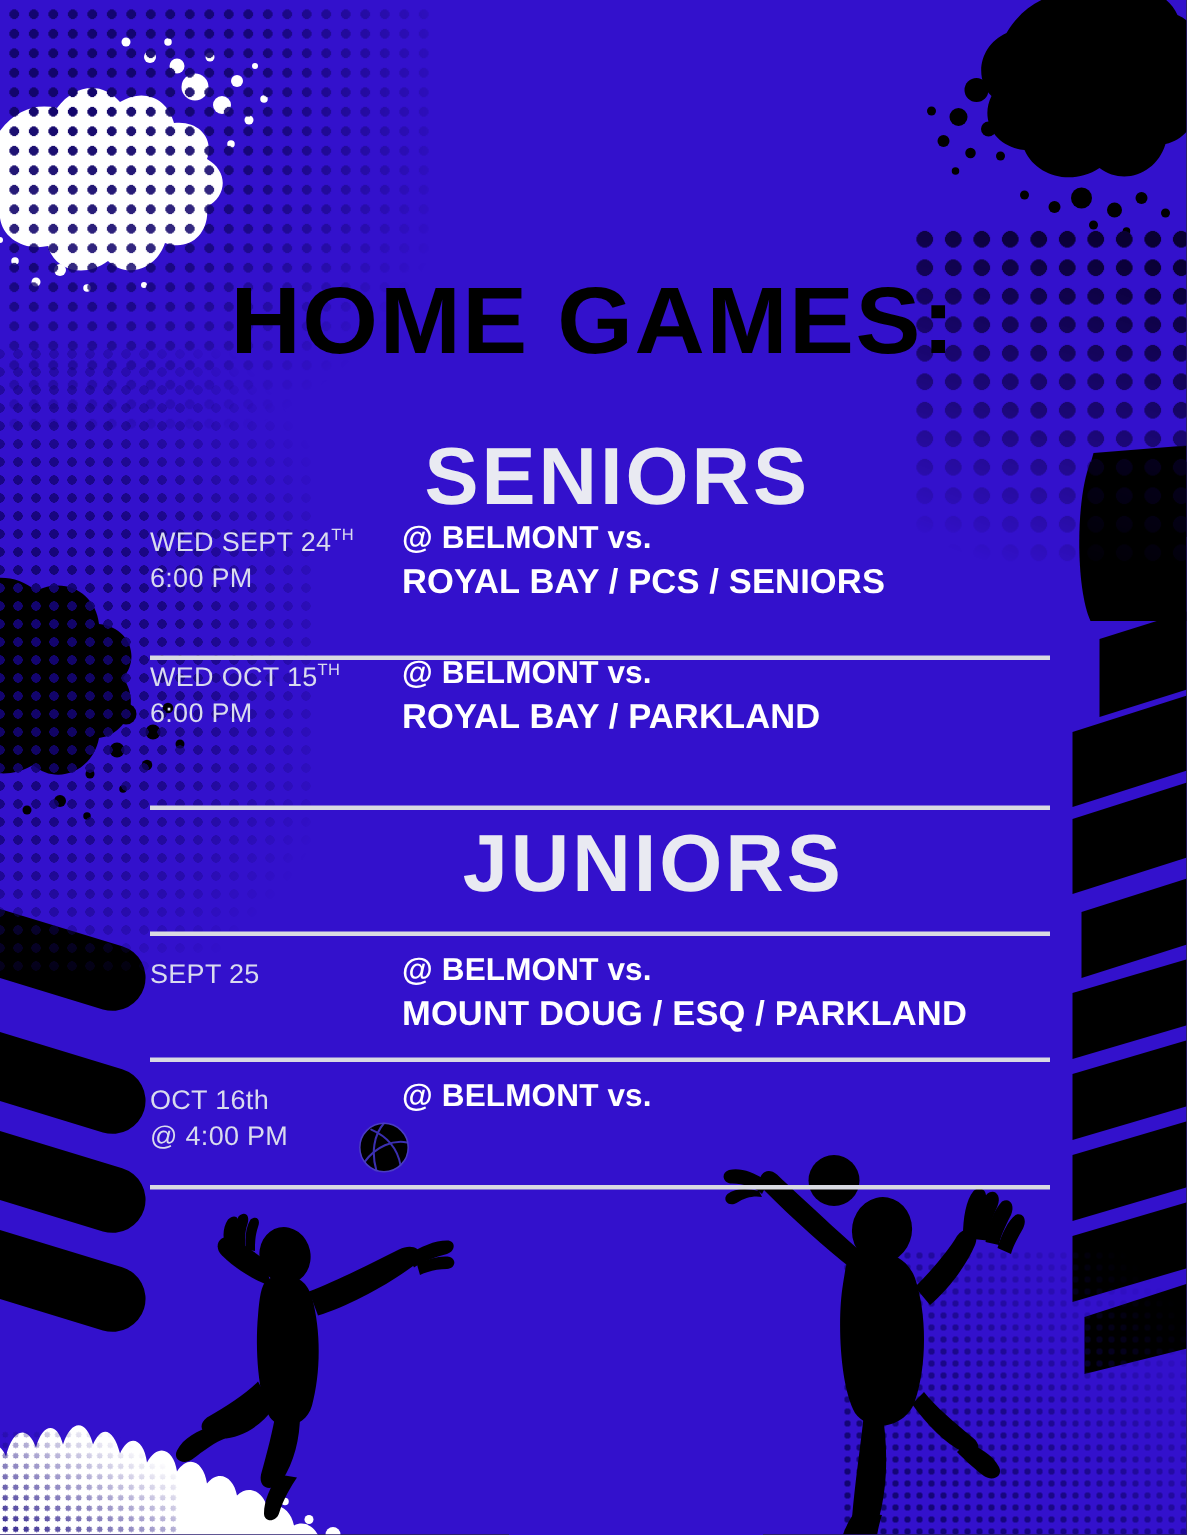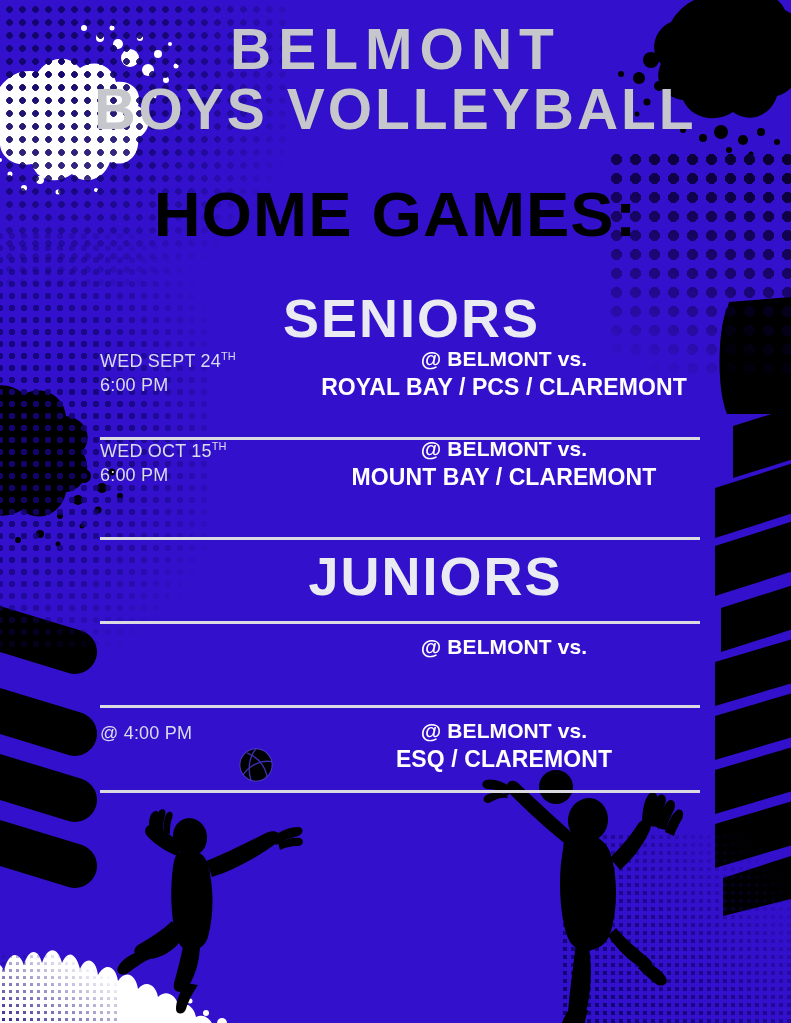--- a/index.html
+++ b/index.html
@@ -145,21 +145,20 @@
     vertical-align: super;
     line-height: 0;
   }
   .game-what {
     flex: 1;
     color: #ffffff;
     font-size: 23px;
     font-weight: 700;
     line-height: 1.28;
     letter-spacing: .1px;
-    text-align: center;
   }
   .game-what .vs { font-size: 21px; }
 
   
   .vb-icon {
     position: absolute;
     left: 239px;
     top: 748px;
     width: 34px;
     height: 34px;
@@ -357,76 +356,74 @@
 
       <path d="M112,182 C116,206 116,232 110,254 C106,266 92,266 92,254
                C94,230 98,204 100,184 Z"></path>
       <path d="M94,250 C88,258 84,268 84,276 L108,276 C108,266 110,258 112,252 Z"></path>
       <path d="M132,178 C142,192 154,204 166,210 C176,214 180,206 172,200
                C160,190 148,180 140,170 Z"></path>
       <path d="M168,204 C176,206 186,212 190,220 C193,226 186,230 180,226 C172,220 166,214 162,210 Z"></path>
     </g>
   </svg>
 
-  <div class="titlewrap">
-    <div class="title-line title-1">BELMONT</div>
-    <div class="title-line title-2">BOYS VOLLEYBALL</div>
-  </div>
 
   <div class="homegames">HOME GAMES:</div>
 
   <div class="section-head sec-seniors">SENIORS</div>
 
   <div class="game" style="top:346px;">
     <div class="game-when">
       <div><span>WED SEPT 24</span><sup>TH</sup></div>
       <div>6:00 PM</div>
     </div>
     <div class="game-what">
       <div class="vs">@ BELMONT vs.</div>
-      <div>ROYAL BAY / PCS / CLAREMONT</div>
+      <div>ROYAL BAY / PCS / SENIORS</div>
     </div>
   </div>
 
   <div class="rule" style="top:437px;"></div>
 
   <div class="game" style="top:436px;">
     <div class="game-when">
       <div><span>WED OCT 15</span><sup>TH</sup></div>
       <div>6:00 PM</div>
     </div>
     <div class="game-what">
       <div class="vs">@ BELMONT vs.</div>
-      <div>MOUNT BAY / CLAREMONT</div>
+      <div>ROYAL BAY / PARKLAND</div>
     </div>
   </div>
 
   <div class="rule" style="top:537px;"></div>
 
   <div class="section-head sec-juniors">JUNIORS</div>
 
   <div class="rule" style="top:621px;"></div>
 
   <div class="game" style="top:634px;">
     <div class="game-when">
+      <div><span>SEPT 25</span><sup></sup></div>
     </div>
     <div class="game-what">
       <div class="vs">@ BELMONT vs.</div>
+      <div>MOUNT DOUG / ESQ / PARKLAND</div>
     </div>
   </div>
 
   <div class="rule" style="top:705px;"></div>
 
   <div class="game" style="top:718px;">
     <div class="game-when">
+      <div><span>OCT 16th</span><sup></sup></div>
       <div>@ 4:00 PM</div>
     </div>
     <div class="game-what">
       <div class="vs">@ BELMONT vs.</div>
-      <div>ESQ / CLAREMONT</div>
     </div>
   </div>
 
   <svg class="vb-icon" viewBox="0 0 40 40">
     <circle cx="20" cy="20" r="19" fill="#000000"></circle>
     <g fill="none" stroke="#3b2fb0" stroke-width="1.6" stroke-linecap="round">
       <path d="M20,1 C12,10 10,24 14,38"></path>
       <path d="M38,16 C27,14 14,19 5,31"></path>
       <path d="M33,34 C31,23 24,12 10,6"></path>
       <circle cx="20" cy="20" r="19" stroke="#4a3bc4" stroke-width="1.2"></circle>

